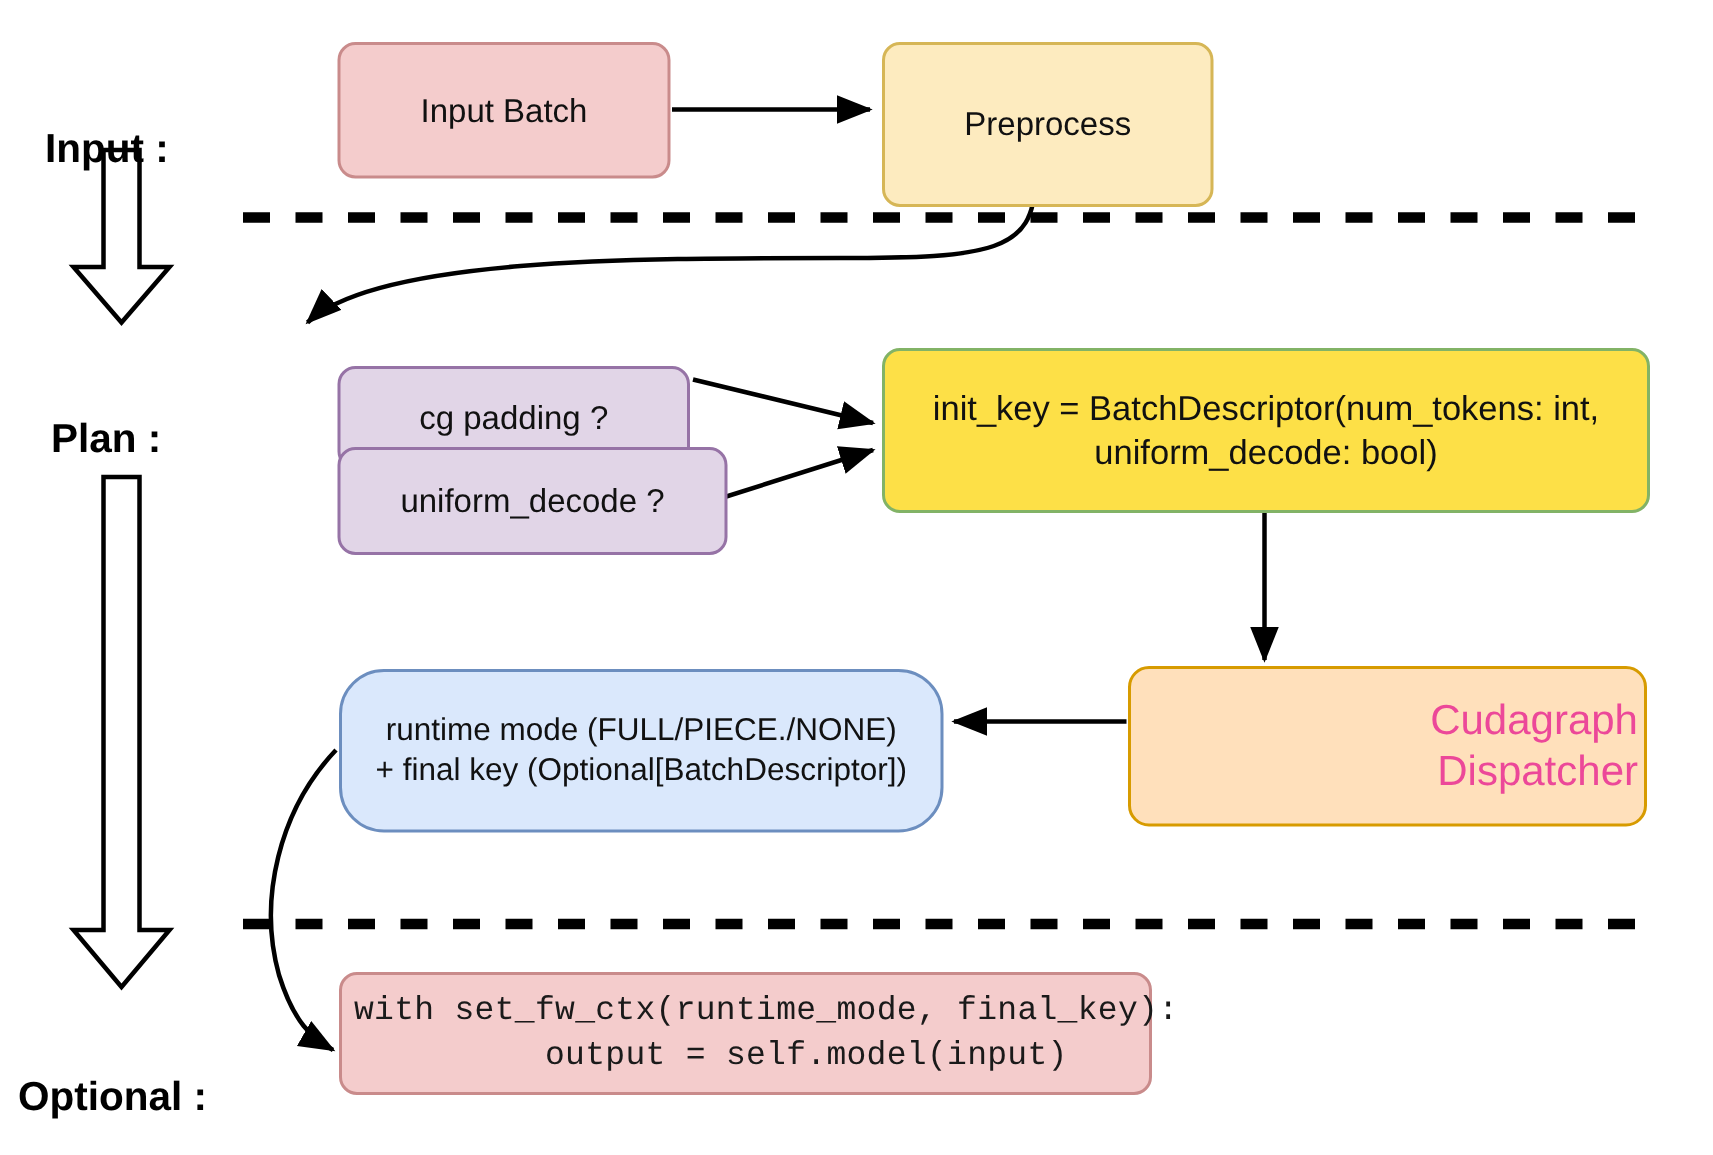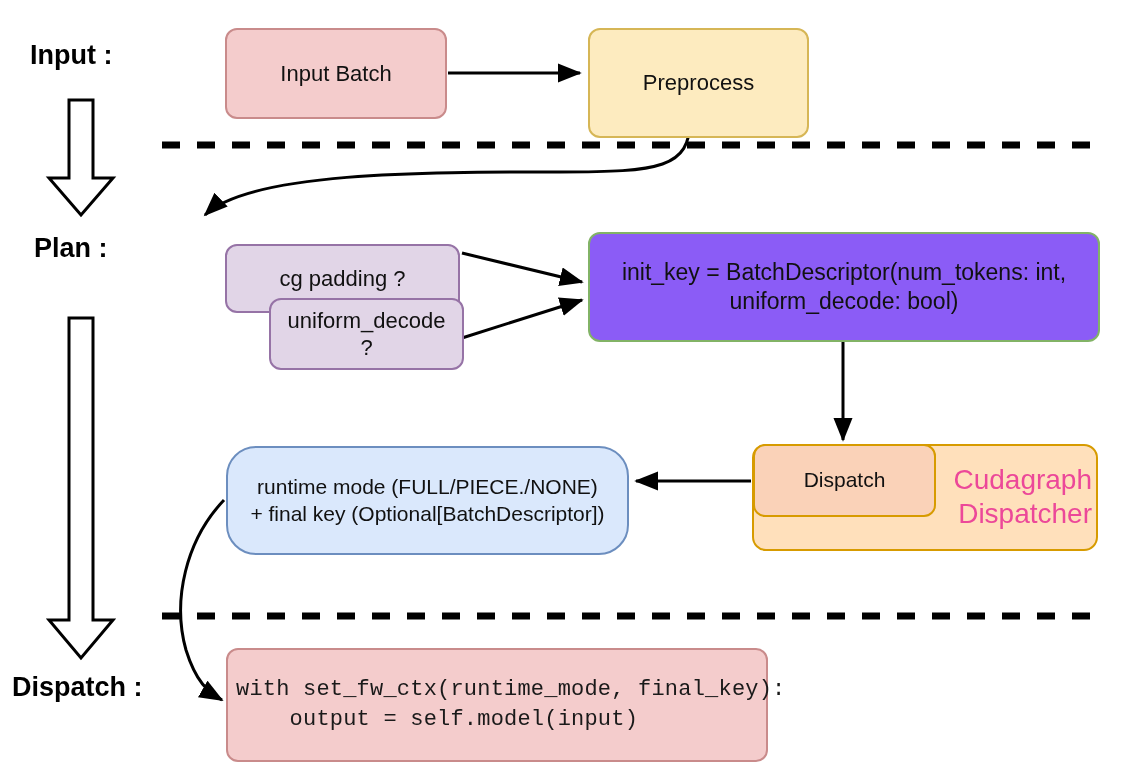--- a/index.html
+++ b/index.html
@@ -23,20 +23,21 @@
     pointer-events: none;
   }
   .stage-label {
     position: absolute;
     font-family: "Liberation Sans", sans-serif;
     font-weight: bold;
     font-size: 27px;
     color: #000000;
     white-space: nowrap;
     letter-spacing: 0px;
+    margin-top: 44px;
   }
   .node {
     position: absolute;
     box-sizing: border-box;
     border-radius: 12px;
     border-style: solid;
     border-width: 2px;
     display: flex;
     align-items: center;
     justify-content: center;
@@ -114,55 +115,52 @@
 
     <line x1="751" y1="481" x2="636" y2="481" stroke="#000000" stroke-width="3" marker-end="url(#arrowhead)"></line>
 
     <path d="M224,500 C186,540 172,600 186,650 C196,682 208,692 222,700" fill="none" stroke="#000000" stroke-width="3" marker-end="url(#arrowhead)"></path>
   </svg>
 
   <div class="stage-label" style="left:30px; top:40px;">Input :</div>
 
   <div class="stage-label" style="left:34px; top:233px;">Plan :</div>
 
-  <div class="stage-label" style="left:12px; top:672px;">Dispatch :</div>
+  <div class="stage-label" style="left:12px; top:672px;">Optional :</div>
 
   <div class="node" style="left:225px; top:28px; width:222px; height:91px; background:#f4cccc; border-color:#c98b8b;">
     <span class="txt">Input Batch</span>
   </div>
 
   <div class="node" style="left:588px; top:28px; width:221px; height:110px; background:#fdebbf; border-color:#d6b656;">
     <span class="txt">Preprocess</span>
   </div>
 
   <div class="node" style="left:225px; top:212px; width:235px; height:69px; background:#e1d5e7; border-color:#9673a6;margin-top:32px;">
     <span class="txt">cg padding ?</span>
   </div>
 
-  <div class="node" style="left:225px; top:298px; width:195px; height:72px; background:#e1d5e7; border-color:#9673a6;margin-left:44px;">
+  <div class="node" style="left:225px; top:298px; width:260px; height:72px; background:#e1d5e7; border-color:#9673a6;">
     <span class="txt">uniform_decode ?</span>
   </div>
 
-  <div class="node" style="left:588px; top:232px; width:512px; height:110px; background:#8b5cf6; border-color:#82b366; font-size:23px;">
+  <div class="node" style="left:588px; top:232px; width:512px; height:110px; background:#fde047; border-color:#82b366; font-size:23px;">
     <span class="txt">init_key = BatchDescriptor(num_tokens: int,
 uniform_decode: bool)</span>
   </div>
 
   <div class="node-group" style="left:752px; top:444px; width:346px; height:107px;"></div>
 
   <div class="group-title" style="left:940px; top:463px; width:152px;">Cudagraph
 Dispatcher</div>
 
-  <div class="node" style="left:753px; top:444px; width:183px; height:73px; background:#fad2b8; border-color:#d79b00; font-size:21px;">
-    <span class="txt">Dispatch</span>
-  </div>
 
   <div class="node" style="left:226px; top:446px; width:403px; height:109px; background:#dae8fc; border-color:#6c8ebf; font-size:21px;border-radius:30px;">
     <span class="txt">runtime mode (FULL/PIECE./NONE)
 + final key (Optional[BatchDescriptor])</span>
   </div>
 
-  <div class="node-code" style="left:226px; top:648px; width:542px; height:114px;">
+  <div class="node-code" style="left:226px; top:648px; width:542px; height:82px;text-align:center;">
     <span class="txt">with set_fw_ctx(runtime_mode, final_key):
     output = self.model(input)</span>
   </div>
 
 </div>
 
 </body></html>

